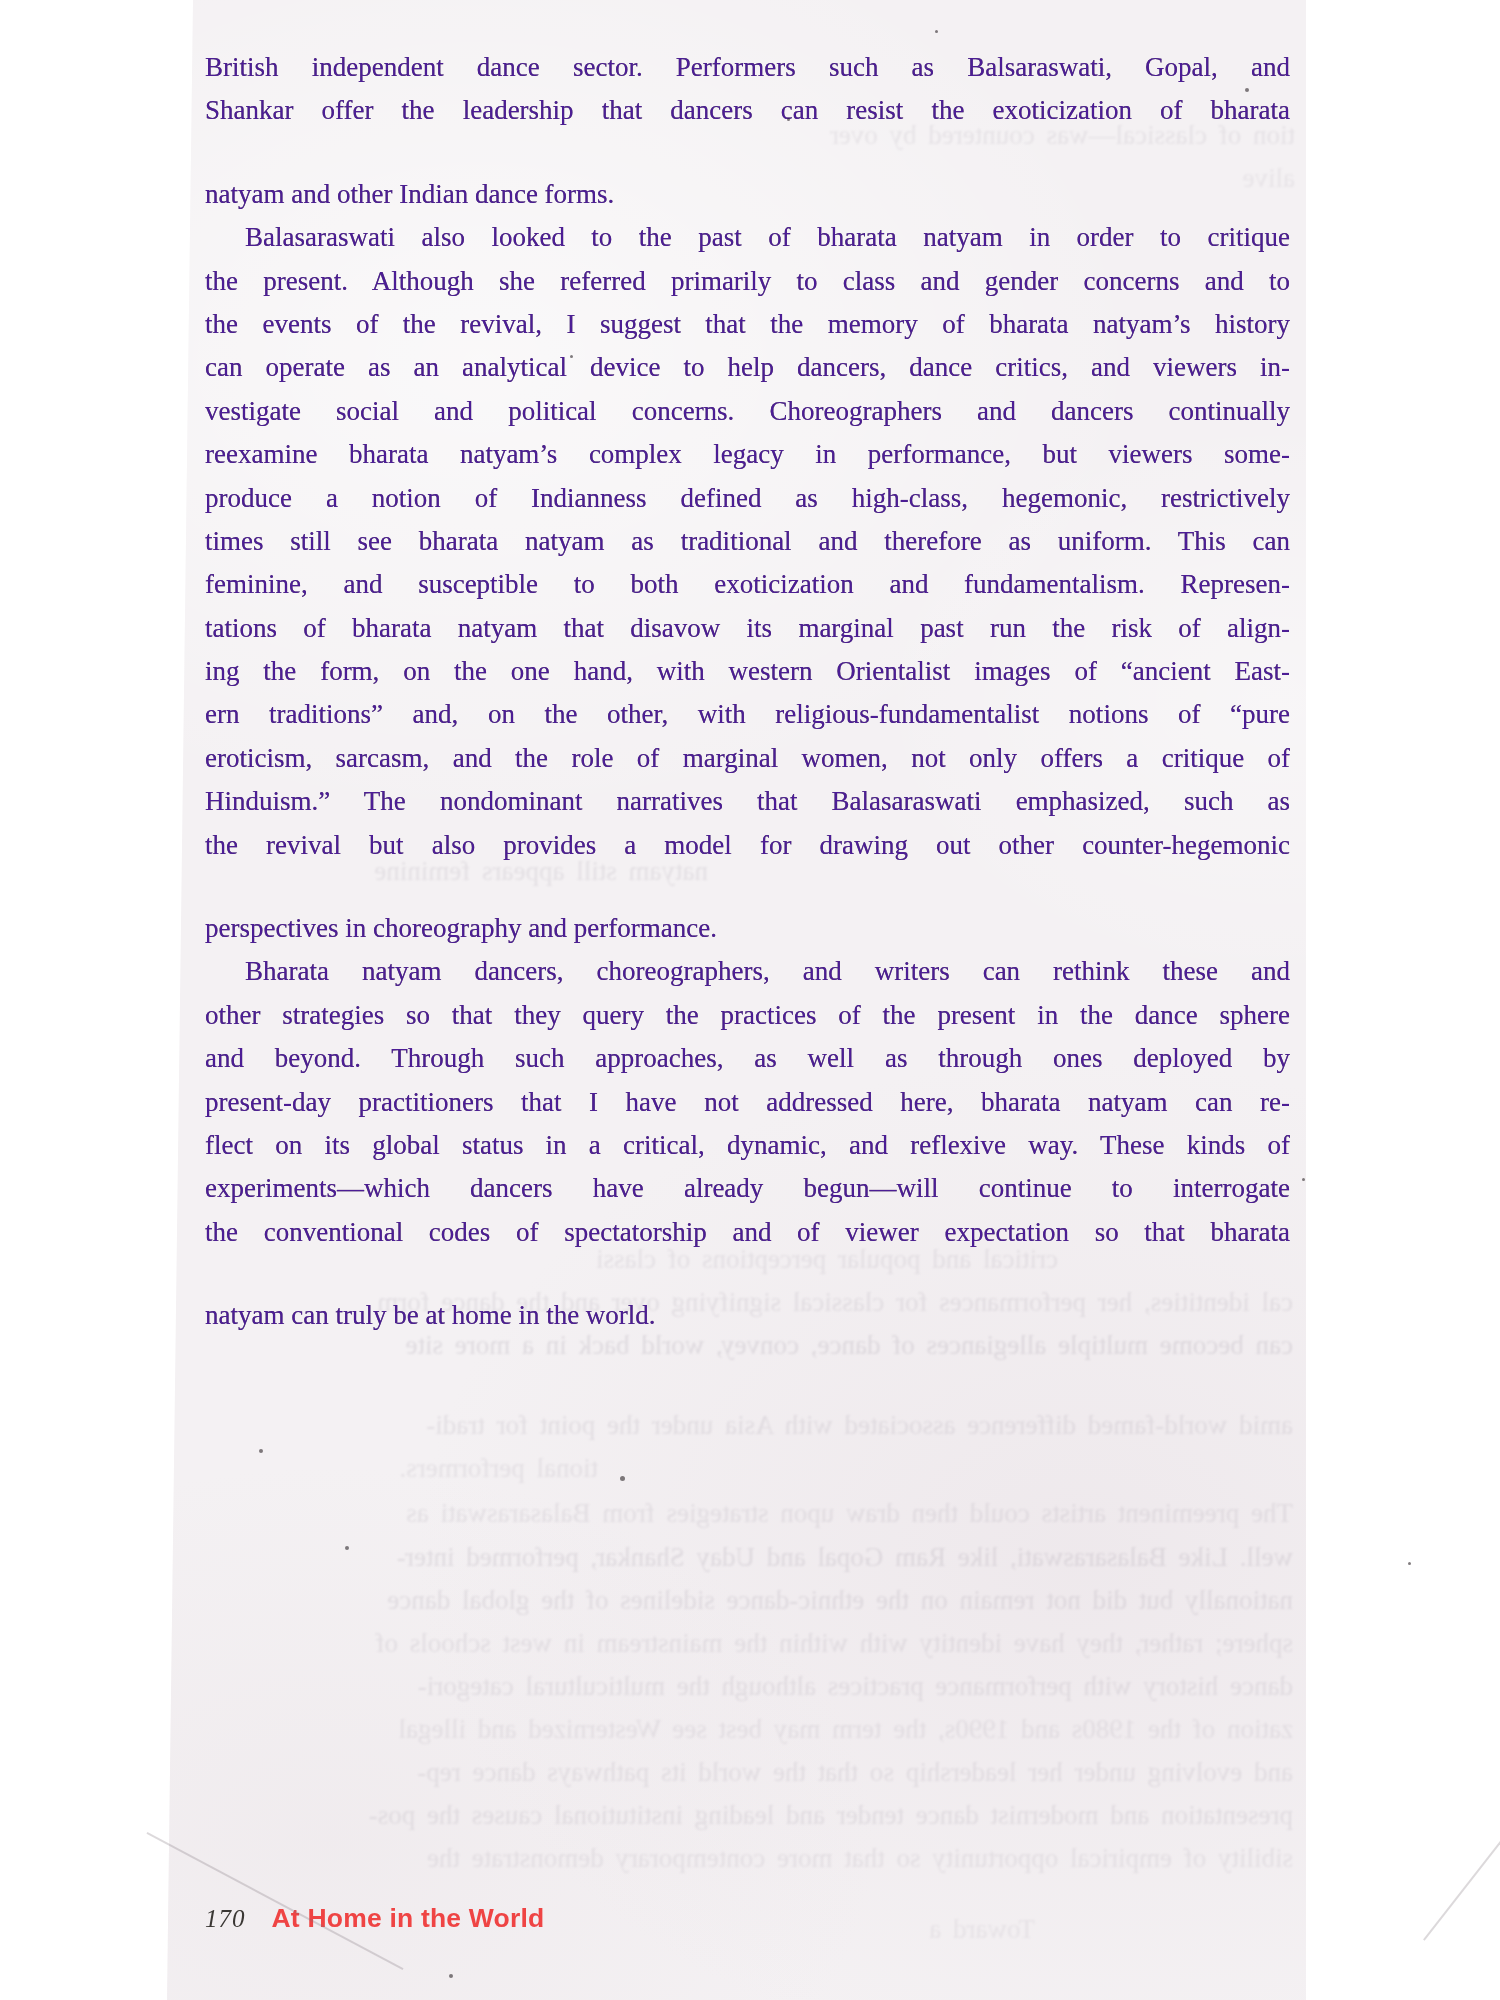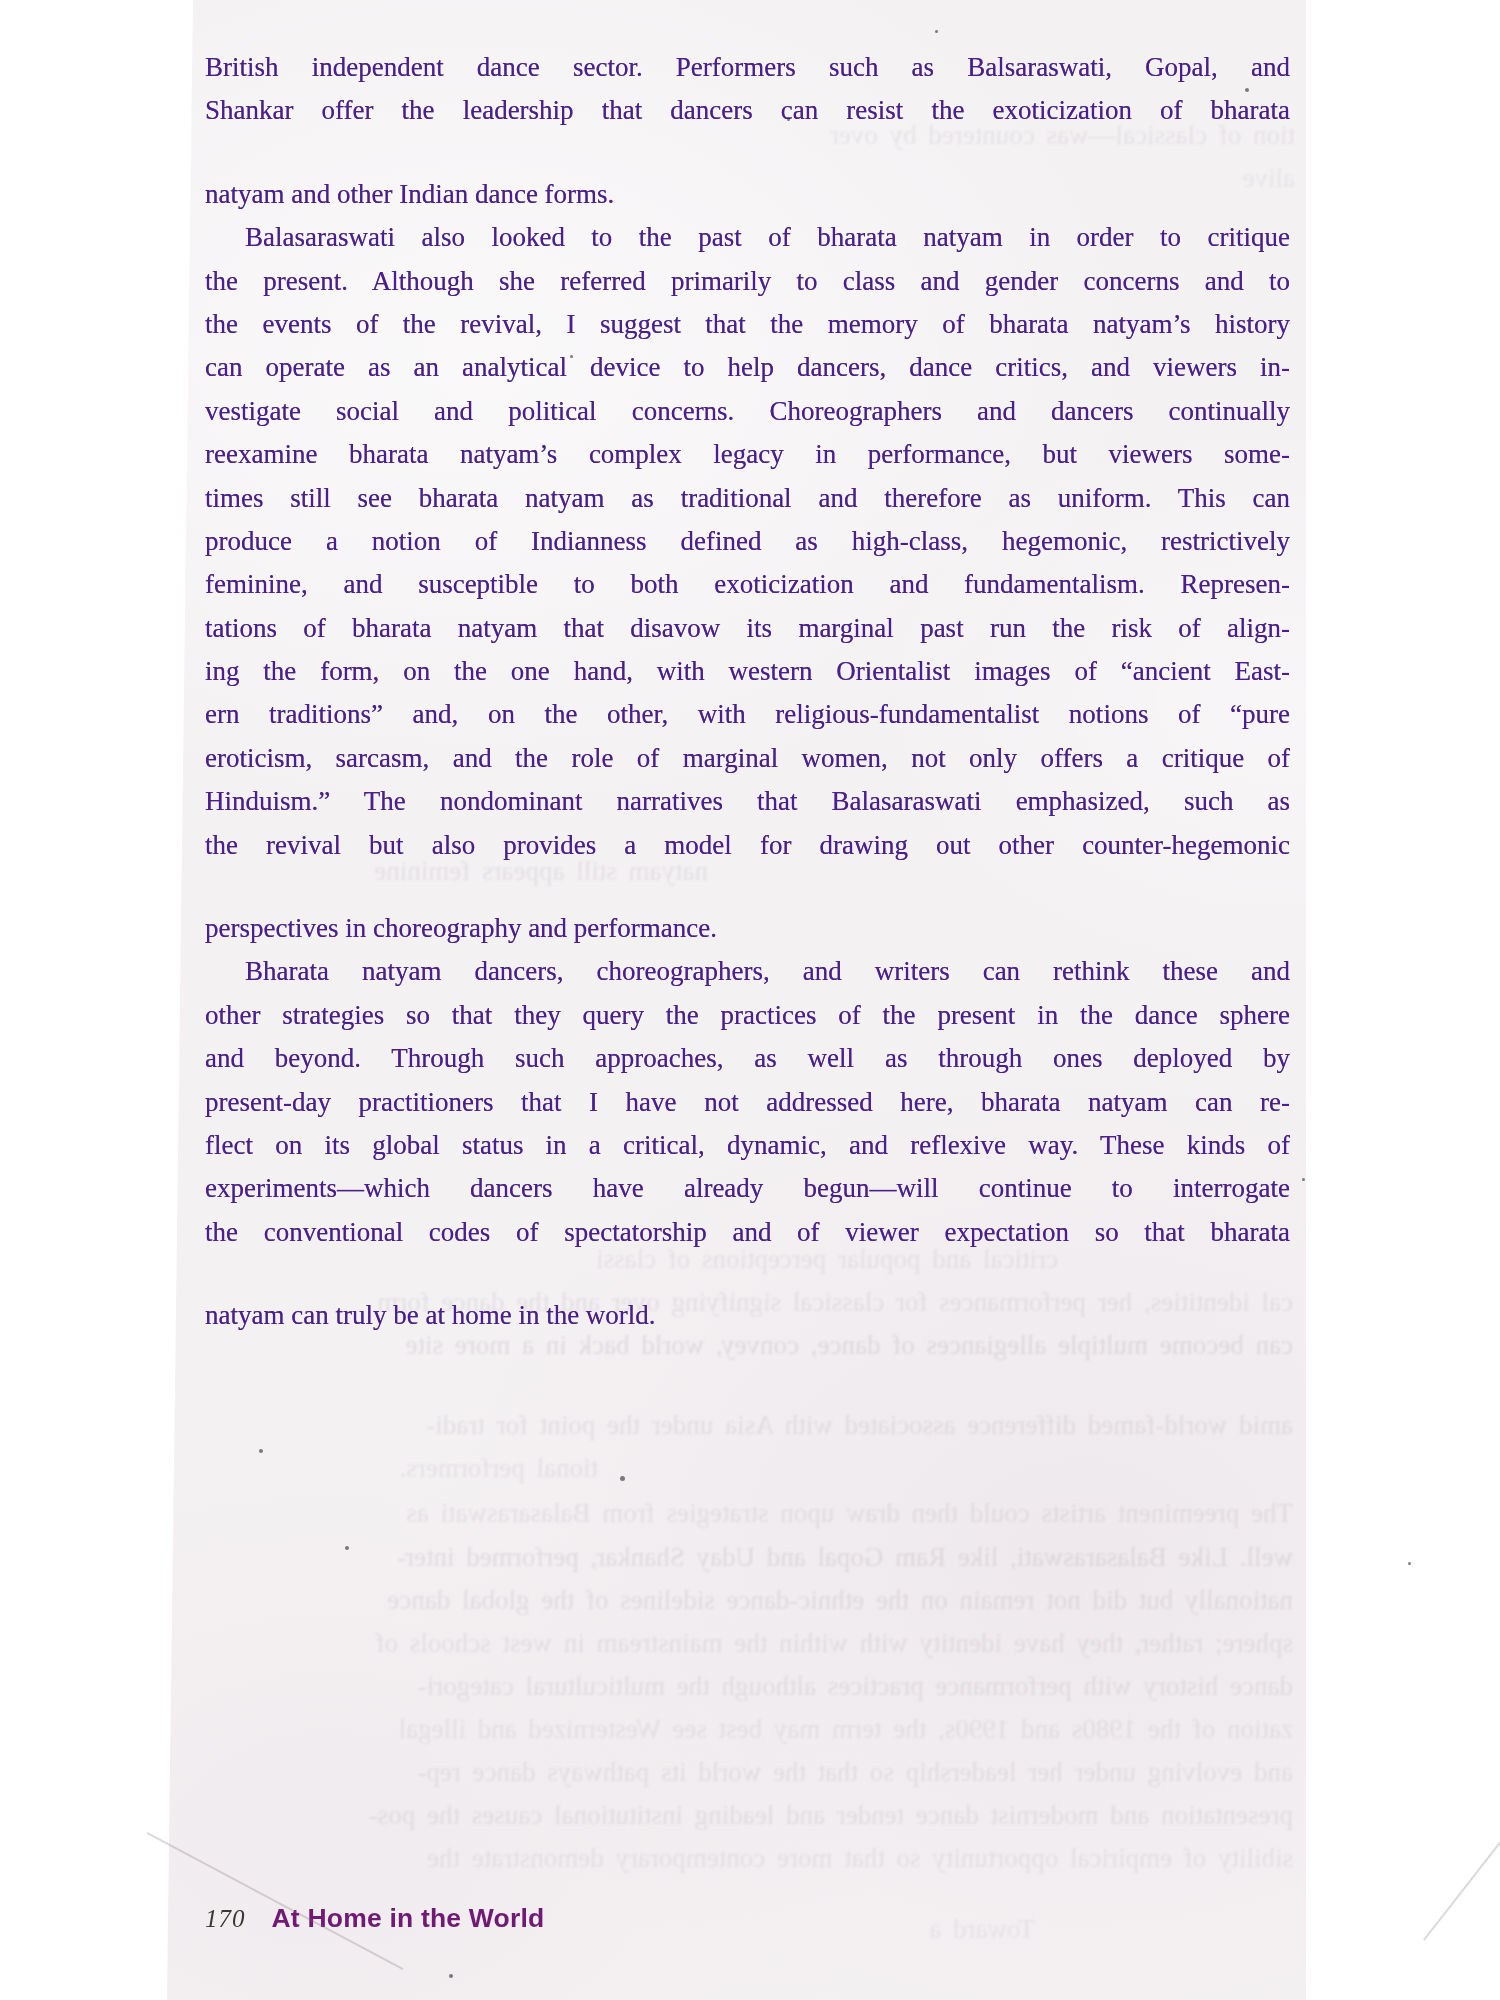--- a/index.html
+++ b/index.html
@@ -23,21 +23,21 @@
   .text-block{
     position:absolute;left:205px;top:46px;width:1085px;
     color:#4c1d95;font-size:27px;line-height:43.4px;
     text-shadow:0 0 .6px rgba(25,20,15,.62);
   }
   .line{height:43.4px;overflow:hidden;text-align:justify;text-align-last:justify;}
   .line.para-end{text-align-last:left;margin-top:40px;}
   .line.indent{text-indent:40px;}
   .footer{position:absolute;left:205px;top:1903px;display:flex;align-items:baseline;gap:26px;}
   .pagenum{font-family:"Liberation Serif", serif;font-style:italic;font-size:25px;color:#3a3734;letter-spacing:1px;}
-  .runtitle{font-family:"Liberation Sans", sans-serif;font-weight:700;font-size:26.5px;letter-spacing:.2px;color:#701a75;}
+  .runtitle{font-family:"Liberation Sans", sans-serif;font-weight:700;font-size:26.5px;letter-spacing:.2px;color:#ef4444;}
   
   .bleed{
     position:absolute;height:44px;overflow:hidden;
     transform:scaleX(-1);
     color:#8b8392;filter:blur(0.8px);
     font-size:27px;line-height:42px;white-space:nowrap;word-spacing:5px;
   }
   .speck{position:absolute;background:rgba(45,38,42,.6);border-radius:50%;}
   .crease{position:absolute;background:rgba(120,108,114,.26);}
 </style>
@@ -74,22 +74,22 @@
         <div class="line">Shankar offer the leadership that dancers can resist the exoticization of bharata</div>
         <div class="line para-end">natyam and other Indian dance forms.</div>
       </div>
       <div>
         <div class="line indent">Balasaraswati also looked to the past of bharata natyam in order to critique</div>
         <div class="line">the present. Although she referred primarily to class and gender concerns and to</div>
         <div class="line">the events of the revival, I suggest that the memory of bharata natyam’s history</div>
         <div class="line">can operate as an analytical device to help dancers, dance critics, and viewers in-</div>
         <div class="line">vestigate social and political concerns. Choreographers and dancers continually</div>
         <div class="line">reexamine bharata natyam’s complex legacy in performance, but viewers some-</div>
+        <div class="line">produce a notion of Indianness defined as high-class, hegemonic, restrictively</div>
         <div class="line">times still see bharata natyam as traditional and therefore as uniform. This can</div>
-        <div class="line">produce a notion of Indianness defined as high-class, hegemonic, restrictively</div>
         <div class="line">feminine, and susceptible to both exoticization and fundamentalism. Represen-</div>
         <div class="line">tations of bharata natyam that disavow its marginal past run the risk of align-</div>
         <div class="line">ing the form, on the one hand, with western Orientalist images of “ancient East-</div>
         <div class="line">ern traditions” and, on the other, with religious-fundamentalist notions of “pure</div>
         <div class="line">eroticism, sarcasm, and the role of marginal women, not only offers a critique of</div>
         <div class="line">Hinduism.” The nondominant narratives that Balasaraswati emphasized, such as</div>
         <div class="line">the revival but also provides a model for drawing out other counter-hegemonic</div>
         <div class="line para-end">perspectives in choreography and performance.</div>
       </div>
       <div>

